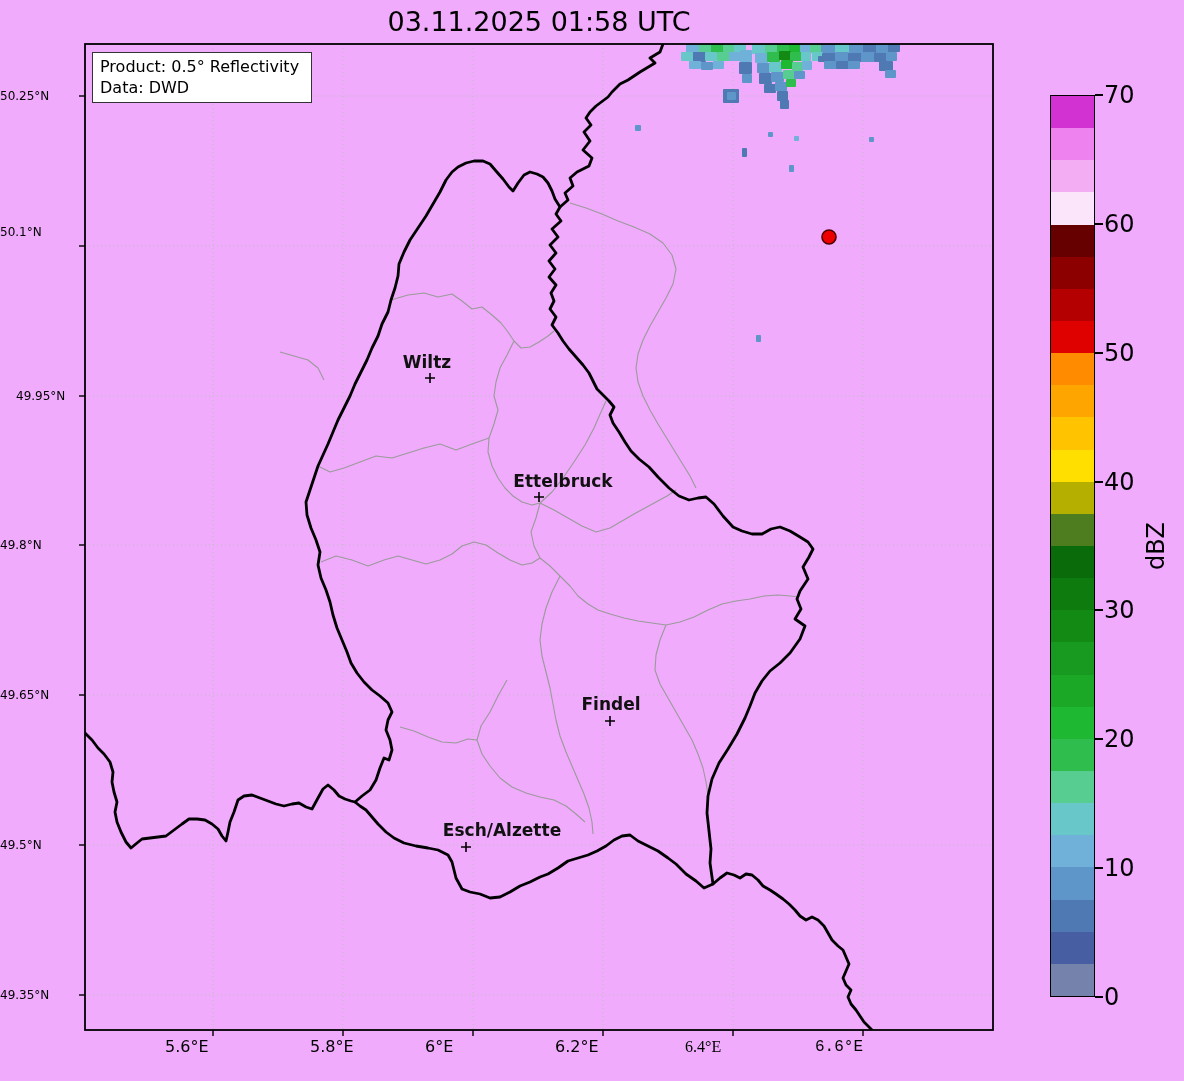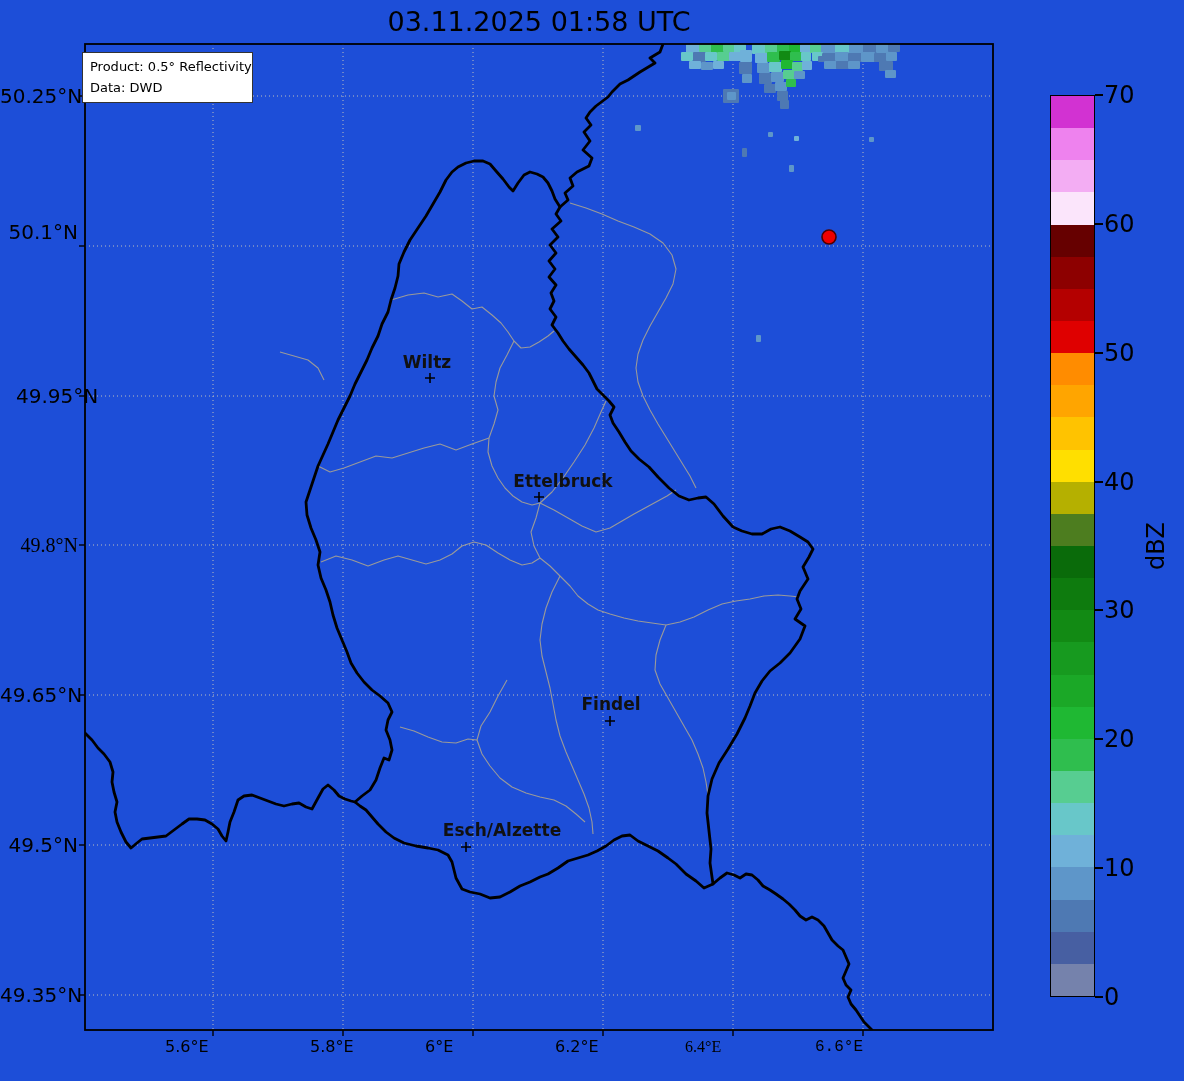--- a/index.html
+++ b/index.html
@@ -1,33 +1,33 @@
 <!DOCTYPE html>
 <html><head>
 <meta charset="utf-8">
 <style>
   html,body{margin:0;padding:0;background:#ffffff;}
   #figure{
-    position:relative;width:1184px;height:1081px;background:#1d4ed8;
+    position:relative;width:1184px;height:1081px;background:#f0abfc;
     font-family:"DejaVu Sans","Liberation Sans",sans-serif;color:#000;overflow:hidden;
   }
   #title{
     position:absolute;left:85px;top:6px;width:908px;text-align:center;
     font-size:27px;line-height:32px;color:#000;white-space:nowrap;
   }
   #map-svg{position:absolute;left:0;top:0;}
   .ytick-label{
-    position:absolute;left:0;width:78px;text-align:right;font-size:20px;line-height:18px;
+    position:absolute;left:0;width:78px;font-size:12px;line-height:18px;
   }
   .xtick-label{
     position:absolute;width:96px;text-align:left;font-size:16px;line-height:18px;top:1038px;
   }
   #legend-box{
-    position:absolute;left:82px;top:52px;background:#ffffff;border:1.4px solid #333;
-    padding:3px 0 4px 7px;font-size:13px;line-height:21px;white-space:nowrap;
+    position:absolute;left:92px;top:52px;background:#ffffff;border:1.4px solid #333;
+    padding:3px 12px 4px 7px;font-size:16px;line-height:21px;white-space:nowrap;
   }
   #colorbar{
     position:absolute;left:1050px;top:95px;width:45px;height:902px;
     border:1.2px solid #000;box-sizing:border-box;display:flex;flex-direction:column;
   }
   #colorbar .seg{width:100%;flex:1 1 auto;}
   .cbar-tick-label{
     position:absolute;left:1104px;font-size:24px;line-height:30px;width:70px;text-align:left;
   }
   .cbar-tick-mark{position:absolute;left:1095px;width:8px;height:2px;background:#000;}
@@ -210,21 +210,21 @@
   <div id="ticklabels">
       <div class="xtick-label" style="left: 165px;">5.6°E</div>
       <div class="xtick-label" style="left: 310px;">5.8°E</div>
       <div class="xtick-label" style="left: 425px;">6°E</div>
       <div class="xtick-label" style="left: 555px;">6.2°E</div>
       <div class="xtick-label" style="left: 685px; font-family: Liberation Serif, serif;">6.4°E</div>
       <div class="xtick-label" style="left: 815px; font-family: Liberation Mono, monospace;">6.6°E</div>
       <div class="ytick-label" style="top: 87px;">50.25°N</div>
       <div class="ytick-label" style="top: 223px;">50.1°N</div>
       <div class="ytick-label" style="top: 387px; padding-left: 16px;">49.95°N</div>
-      <div class="ytick-label" style="top: 536px; font-family: Liberation Serif, serif;">49.8°N</div>
+      <div class="ytick-label" style="top: 536px;">49.8°N</div>
       <div class="ytick-label" style="top: 686px;">49.65°N</div>
       <div class="ytick-label" style="top: 836px;">49.5°N</div>
       <div class="ytick-label" style="top: 986px;">49.35°N</div>
     </div>
 
   <div id="colorbar">
       <div class="seg" style="background: rgb(210, 50, 210);"></div>
       <div class="seg" style="background: rgb(238, 130, 238);"></div>
       <div class="seg" style="background: rgb(243, 173, 243);"></div>
       <div class="seg" style="background: rgb(251, 229, 251);"></div>

